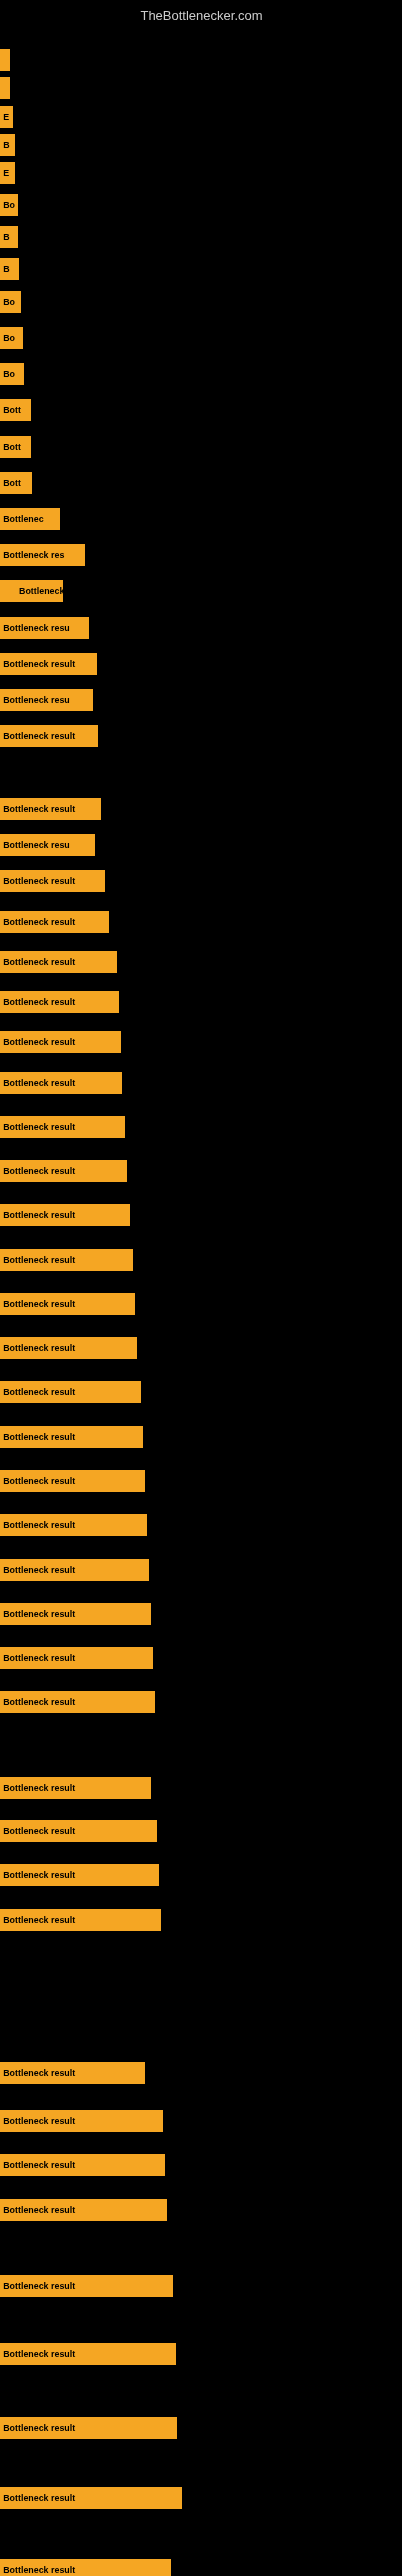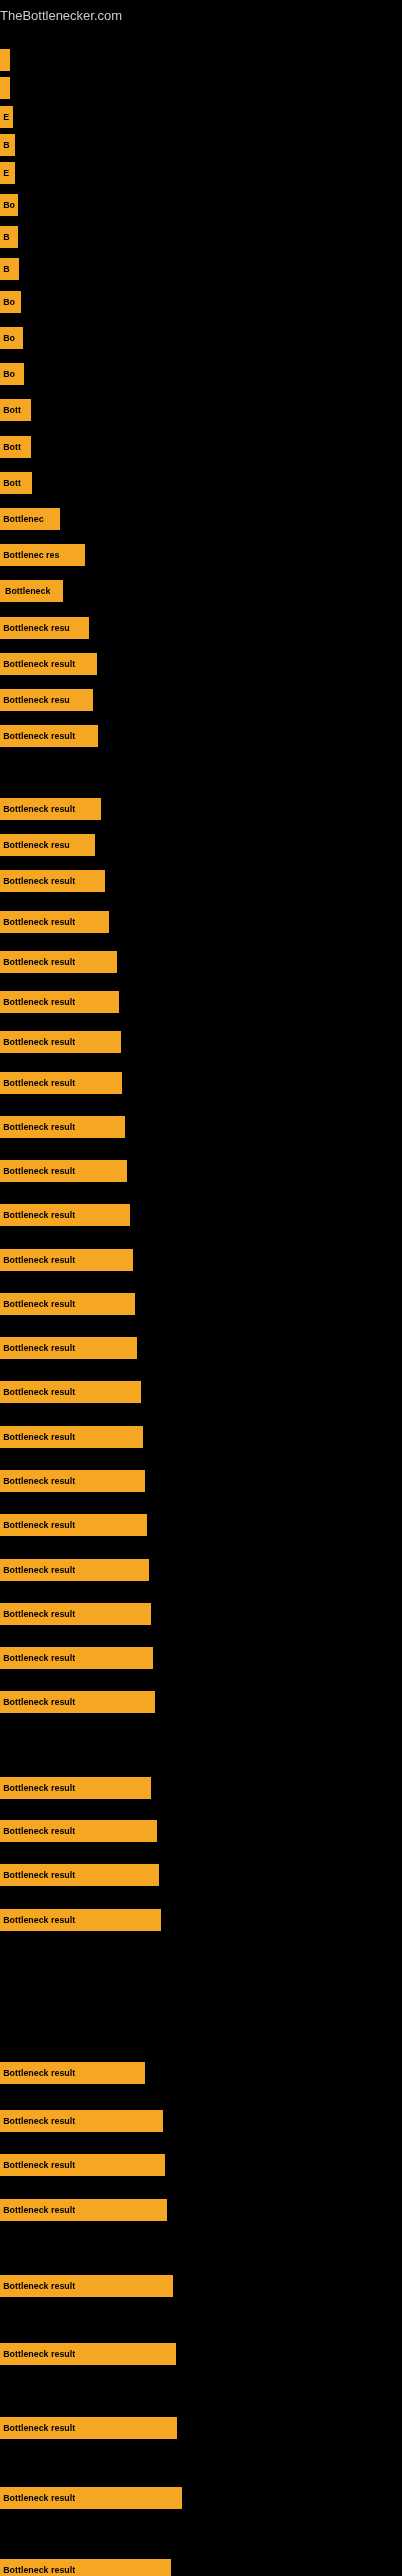--- a/index.html
+++ b/index.html
@@ -12,20 +12,21 @@
       background-color: #000000;
       width: 403px;
       min-height: 2576px;
       font-family: Arial, sans-serif;
       position: relative;
     }
 
     .site-title {
       color: #cccccc;
       font-size: 13px;
+      text-align: center;
       padding: 6.4px 0;
       position: absolute;
       top: 1.6px;
       left: 0;
       right: 0;
     }
 
     .bars-container {
       position: absolute;
       top: 24px;
@@ -105,25 +106,25 @@
         <span style="color: rgb(0, 0, 0); font-size: 8.9px; font-weight: bold;">Bott</span>
       </div>
     </div>
     <div style="position: absolute; top: 483px; left: 0px; width: 403px; height: 24px; display: flex; align-items: center;">
       <div style="background-color: rgb(245, 166, 35); width: 60px; height: 22.5px; display: flex; align-items: center; padding-left: 3.2px; overflow: hidden; white-space: nowrap;">
         <span style="color: rgb(0, 0, 0); font-size: 8.9px; font-weight: bold;">Bottlenec</span>
       </div>
     </div>
     <div style="position: absolute; top: 519px; left: 0px; width: 403px; height: 24px; display: flex; align-items: center;">
       <div style="background-color: rgb(245, 166, 35); width: 85px; height: 22.5px; display: flex; align-items: center; padding-left: 3.2px; overflow: hidden; white-space: nowrap;">
-        <span style="color: rgb(0, 0, 0); font-size: 8.9px; font-weight: bold;">Bottlenec res</span>
+        <span style="color: rgb(0, 0, 0); font-size: 8.9px; font-weight: bold;">Bottleneck res</span>
       </div>
     </div>
     <div style="position: absolute; top: 555px; left: 0px; width: 403px; height: 24px; display: flex; align-items: center;">
-      <div style="background-color: rgb(245, 166, 35); width: 63px; height: 22.5px; display: flex; align-items: center; padding-left: 5px; overflow: hidden; white-space: nowrap; text-align: right;">
+      <div style="background-color: rgb(245, 166, 35); width: 63px; height: 22.5px; display: flex; align-items: center; padding-left: 19px; overflow: hidden; white-space: nowrap; text-align: right;">
         <span style="color: rgb(0, 0, 0); font-size: 8.9px; font-weight: bold;">Bottleneck</span>
       </div>
     </div>
     <div style="position: absolute; top: 592px; left: 0px; width: 403px; height: 24px; display: flex; align-items: center;">
       <div style="background-color: rgb(245, 166, 35); width: 89px; height: 22.5px; display: flex; align-items: center; padding-left: 3.2px; overflow: hidden; white-space: nowrap;">
         <span style="color: rgb(0, 0, 0); font-size: 8.9px; font-weight: bold;">Bottleneck resu</span>
       </div>
     </div>
     <div style="position: absolute; top: 628px; left: 0px; width: 403px; height: 24px; display: flex; align-items: center;">
       <div style="background-color: rgb(245, 166, 35); width: 97px; height: 22.5px; display: flex; align-items: center; padding-left: 3.2px; overflow: hidden; white-space: nowrap;">

